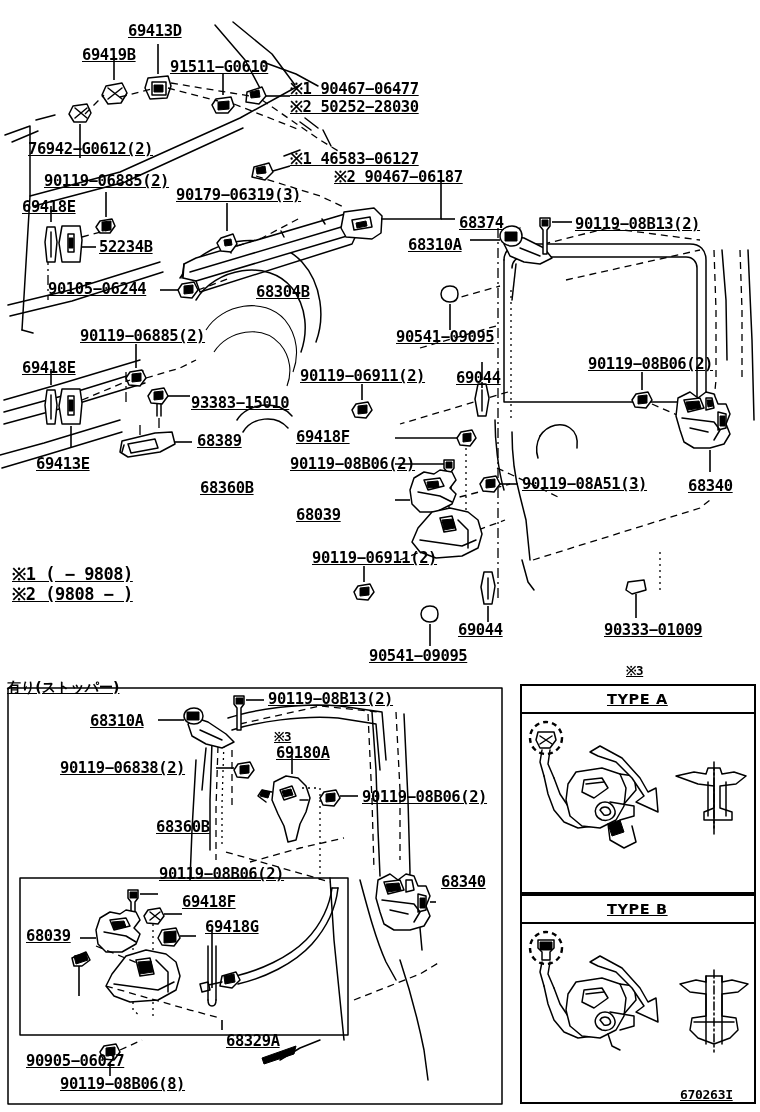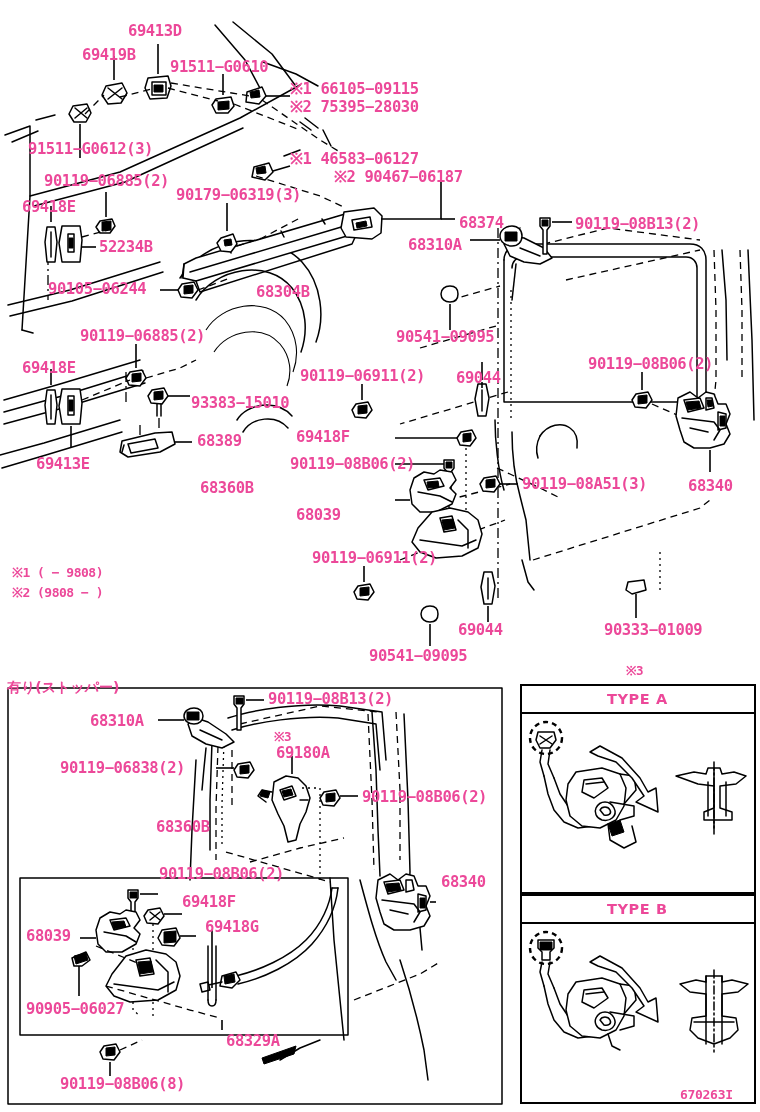--- a/index.html
+++ b/index.html
@@ -16,29 +16,30 @@
   }
   svg.art{position:absolute;left:0;top:0;width:760px;height:1112px;overflow:visible;}
   .lbl{
     position:absolute;
     font-family:"DejaVu Sans Mono","Liberation Mono",monospace;
     font-weight:bold;
     font-size:15.5px;
     letter-spacing:-0.4px;
     white-space:nowrap;
     line-height:1;
-    color:#ec4899;
+    color:#000000;
+    text-decoration:underline;
   }
   .lbl.jp{
     font-family:"DejaVu Sans","Liberation Sans",sans-serif;
     font-size:14px;letter-spacing:0px;font-weight:bold;
   }
   .lbl.note{
     font-family:"DejaVu Sans Mono","Liberation Mono",monospace;
-    font-size:13px;font-weight:bold;letter-spacing:-0.5px;
+    font-size:17px;font-weight:bold;letter-spacing:-0.5px;
   }
   .lbl.type{
     font-family:"DejaVu Sans","Liberation Sans",sans-serif;
     font-size:14.5px;font-weight:bold;letter-spacing:0.6px;
   }
   .lbl.ref{
     font-family:"DejaVu Sans Mono","Liberation Mono",monospace;
     font-size:13px;font-weight:bold;letter-spacing:-0.3px;
   }
   .lbl.mark{font-size:12.5px;}
@@ -461,23 +462,23 @@
       <path class="sw" d="M156 58 L172 54 L182 56 L182 50 L198 50 L198 56 L208 54 L224 58 L214 66 L198 68 L198 90 L212 92 L214 104 L206 112 L190 118 L174 112 L166 104 L168 92 L182 90 L182 68 L166 66 Z"></path>
       <path class="s" d="M182 50 L182 118 M198 50 L198 118"></path>
       <path class="s" d="M190 44 L190 126" stroke-dasharray="8 3 2 3"></path>
       <path class="s" d="M170 96 L210 96"></path>
     </g>
   </svg>
 
   <div class="lbl" style="left:128px;top:24px;">69413D</div>
   <div class="lbl" style="left:82px;top:48px;">69419B</div>
   <div class="lbl" style="left:170px;top:60px;">91511−G0610</div>
-  <div class="lbl" style="left:290px;top:82px;">※1 66105−09115</div>
-  <div class="lbl" style="left:290px;top:100px;">※2 75395−28030</div>
-  <div class="lbl" style="left:28px;top:142px;">91511−G0612(3)</div>
+  <div class="lbl" style="left:290px;top:82px;">※1 90467−06477</div>
+  <div class="lbl" style="left:290px;top:100px;">※2 50252−28030</div>
+  <div class="lbl" style="left:28px;top:142px;">76942−G0612(2)</div>
   <div class="lbl" style="left:290px;top:152px;">※1 46583−06127</div>
   <div class="lbl" style="left:290px;top:170px;margin-left:44px;">※2 90467−06187</div>
   <div class="lbl" style="left:44px;top:174px;">90119−06885(2)</div>
   <div class="lbl" style="left:176px;top:188px;">90179−06319(3)</div>
   <div class="lbl" style="left:459px;top:216px;">68374</div>
   <div class="lbl" style="left:22px;top:200px;">69418E</div>
   <div class="lbl" style="left:99px;top:240px;">52234B</div>
   <div class="lbl" style="left:48px;top:282px;">90105−06244</div>
   <div class="lbl" style="left:256px;top:285px;">68304B</div>
   <div class="lbl" style="left:408px;top:238px;">68310A</div>
@@ -512,21 +513,21 @@
   <div class="lbl mark" style="left:274px;top:731px;">※3</div>
   <div class="lbl" style="left:276px;top:746px;">69180A</div>
   <div class="lbl" style="left:60px;top:761px;">90119−06838(2)</div>
   <div class="lbl" style="left:362px;top:790px;">90119−08B06(2)</div>
   <div class="lbl" style="left:156px;top:820px;">68360B</div>
   <div class="lbl" style="left:441px;top:875px;">68340</div>
   <div class="lbl" style="left:159px;top:867px;">90119−08B06(2)</div>
   <div class="lbl" style="left:182px;top:895px;">69418F</div>
   <div class="lbl" style="left:205px;top:920px;">69418G</div>
   <div class="lbl" style="left:26px;top:929px;">68039</div>
-  <div class="lbl" style="left:26px;top:1002px;">90905−06027</div>
+  <div class="lbl" style="left:26px;top:1054px;">90905−06027</div>
   <div class="lbl" style="left:226px;top:1034px;">68329A</div>
   <div class="lbl" style="left:60px;top:1077px;">90119−08B06(8)</div>
 
   <div class="lbl mark" style="left:626px;top:665px;">※3</div>
 
   <div class="panel" style="left:520px;top:684px;width:236px;height:210px;"></div>
   <div class="boxline" style="left:520px;top:712px;width:236px;height:2px;"></div>
   <div class="lbl type" style="left:607px;top:692px;">TYPE A</div>
 
   <div class="panel" style="left:520px;top:894px;width:236px;height:210px;"></div>

